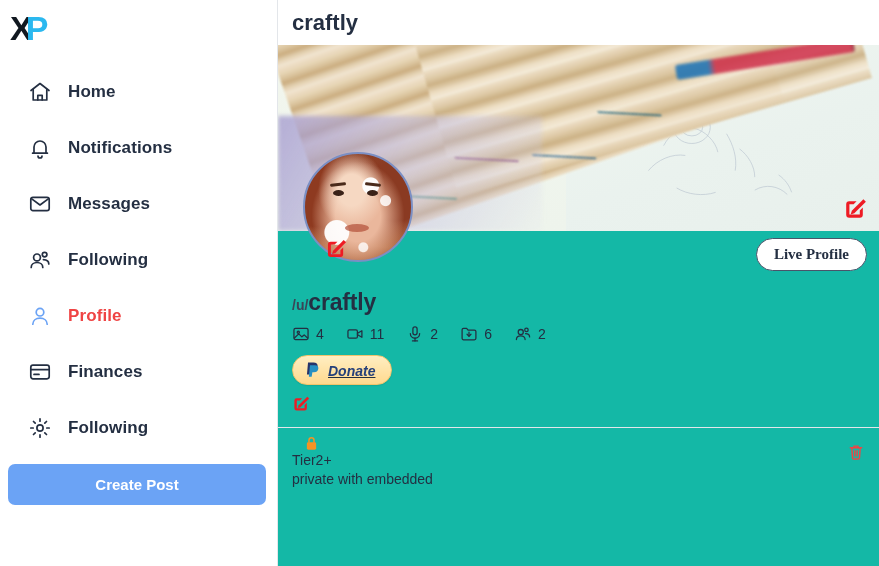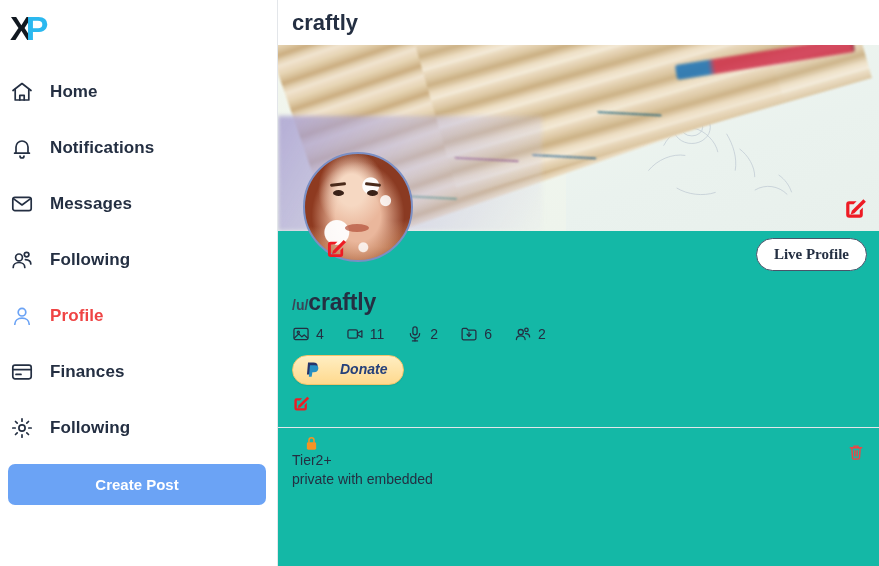--- a/index.html
+++ b/index.html
@@ -36,21 +36,21 @@
   .logo-text {
     font-size: 34px;
     font-weight: 800;
     letter-spacing: -3px;
     line-height: 1;
     font-family: "Liberation Sans", sans-serif;
   }
   .logo-x { color: #111820; }
   .logo-p { color: #2bb8ef; margin-left: -4px; }
 
-  .nav { margin-top: 16px; }
+  .nav { margin-top: 16px; padding-left: 18px; }
   .nav-item {
     display: flex;
     align-items: center;
     height: 56px;
     padding-left: 10px;
     cursor: pointer;
     color: #242f42;
   }
   .nav-item .nav-ico {
     width: 40px;
@@ -314,28 +314,29 @@
     align-items: center;
     gap: 6px;
     font-size: 14px;
     font-weight: 500;
     color: #242f42;
   }
 
   .donate-btn {
     margin-top: 12px;
     display: inline-flex;
-    align-items: flex-start;
-    gap: 19px;
+    align-items: flex-end;
+    gap: 7px;
     background: linear-gradient(180deg, #ffeec2 0%, #ffd98e 100%);
     border: 1px solid #f3c46b;
     border-radius: 16px;
     padding: 5px 16px 5px 12px;
     cursor: pointer;
     box-shadow: 0 1px 1px rgba(0,0,0,.08);
+    text-decoration: underline;
   }
   .donate-label {
     font-size: 14px;
     font-weight: 700;
     font-style: italic;
     color: #25407a;
     font-family: "Liberation Sans", sans-serif;
   }
 
   

